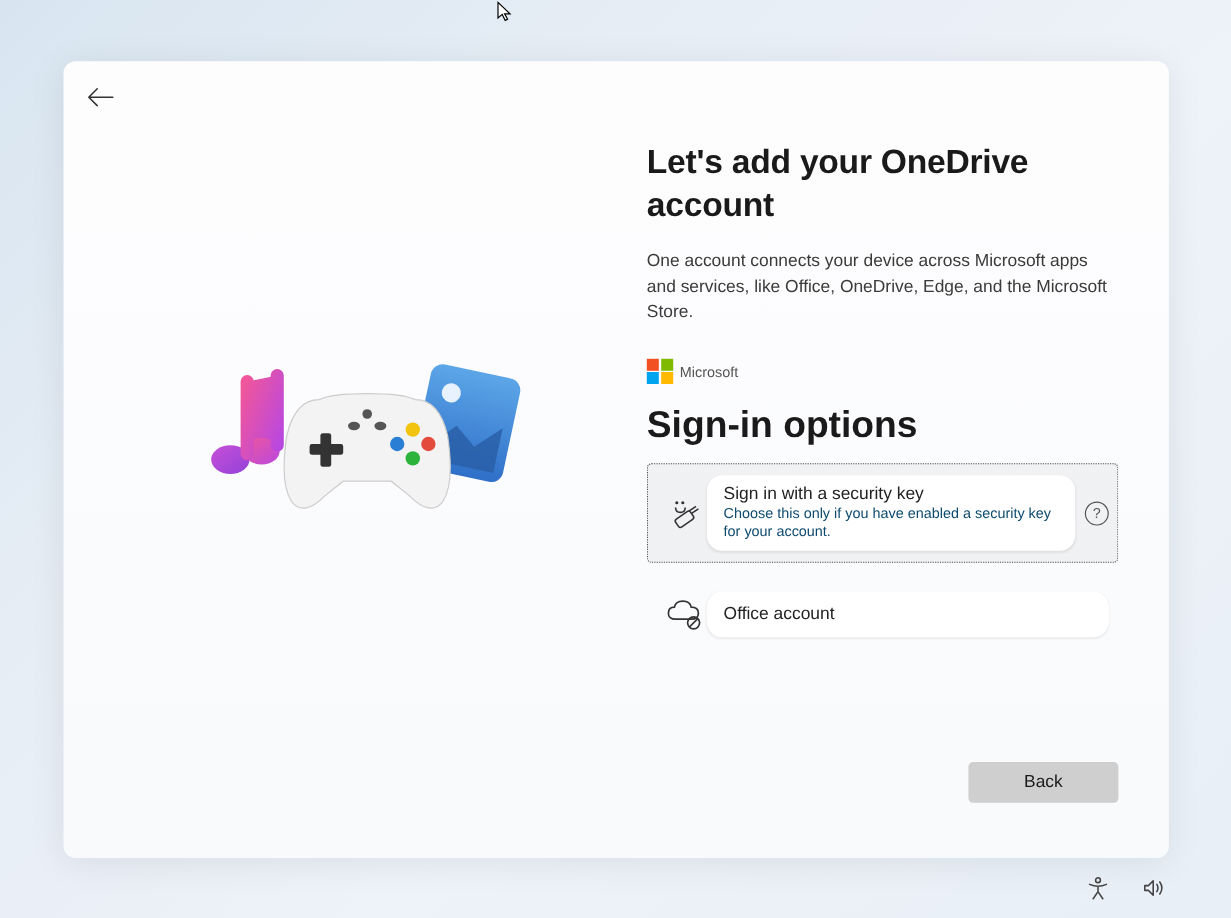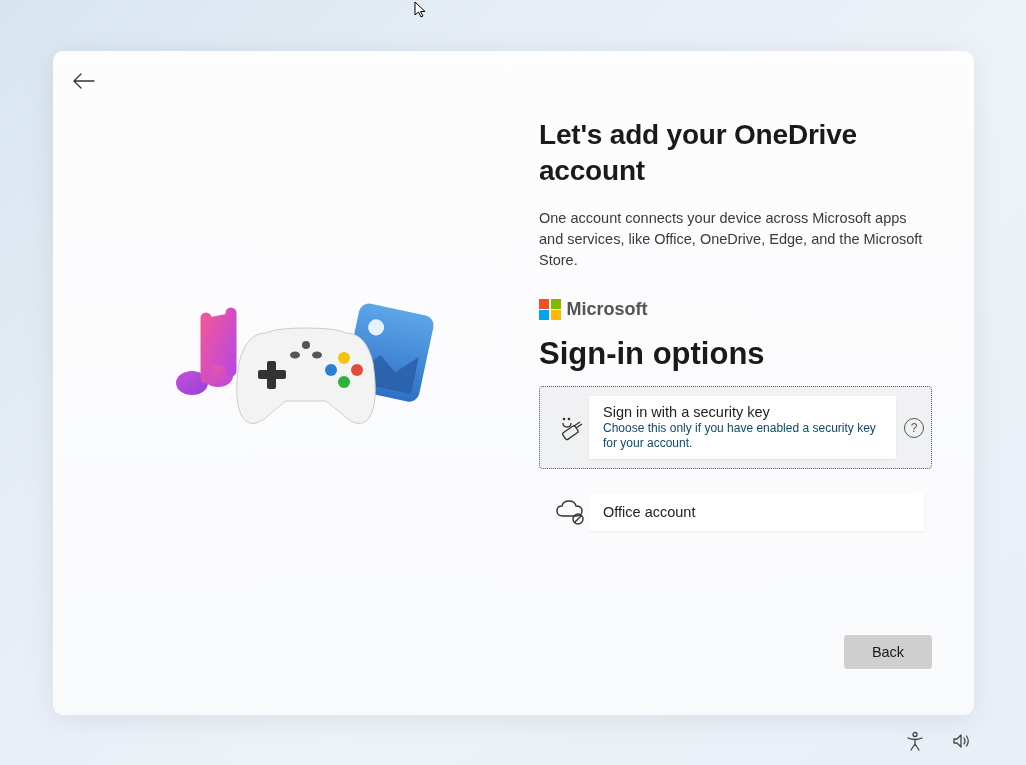--- a/index.html
+++ b/index.html
@@ -92,23 +92,23 @@
       grid-template-rows: 10px 10px;
       gap: 1.5px;
     }
     
     .ms-sq-r { background: #f25022; }
     .ms-sq-g { background: #7fba00; }
     .ms-sq-b { background: #00a4ef; }
     .ms-sq-y { background: #ffb900; }
     
     .ms-text {
-      font-size: 18px;
+      font-size: 12px;
       color: #545454;
-      font-weight: 700;
+      font-weight: 400;
     }
     
     .options-heading {
       font-size: 31px;
       font-weight: 600;
       color: #1a1a1a;
       margin-bottom: 14px;
     }
     
     .option-row {
@@ -130,21 +130,21 @@
       width: 38px;
       display: flex;
       align-items: center;
       justify-content: center;
       flex-shrink: 0;
     }
     
     .opt-content {
       flex: 1;
       background: #fff;
-      border-radius: 0;
+      border-radius: 13px;
       padding: 11px 14px;
       box-shadow: 0 1px 2px rgba(0,0,0,0.07);
       cursor: pointer;
     }
     
     .option-row.selected .opt-content {
       padding: 8px 14px;
     }
     
     .opt-title {
@@ -174,21 +174,21 @@
       flex-shrink: 0;
     }
     
     .footer-buttons {
       position: absolute;
       bottom: 46px;
       right: 42px;
     }
     
     .btn-back {
-      width: 88px;
+      width: 125px;
       height: 34px;
       background: #cfcfcf;
       border: none;
       border-radius: 4px;
       font-size: 14.5px;
       color: #1a1a1a;
       cursor: pointer;
       font-family: inherit;
     }
     

